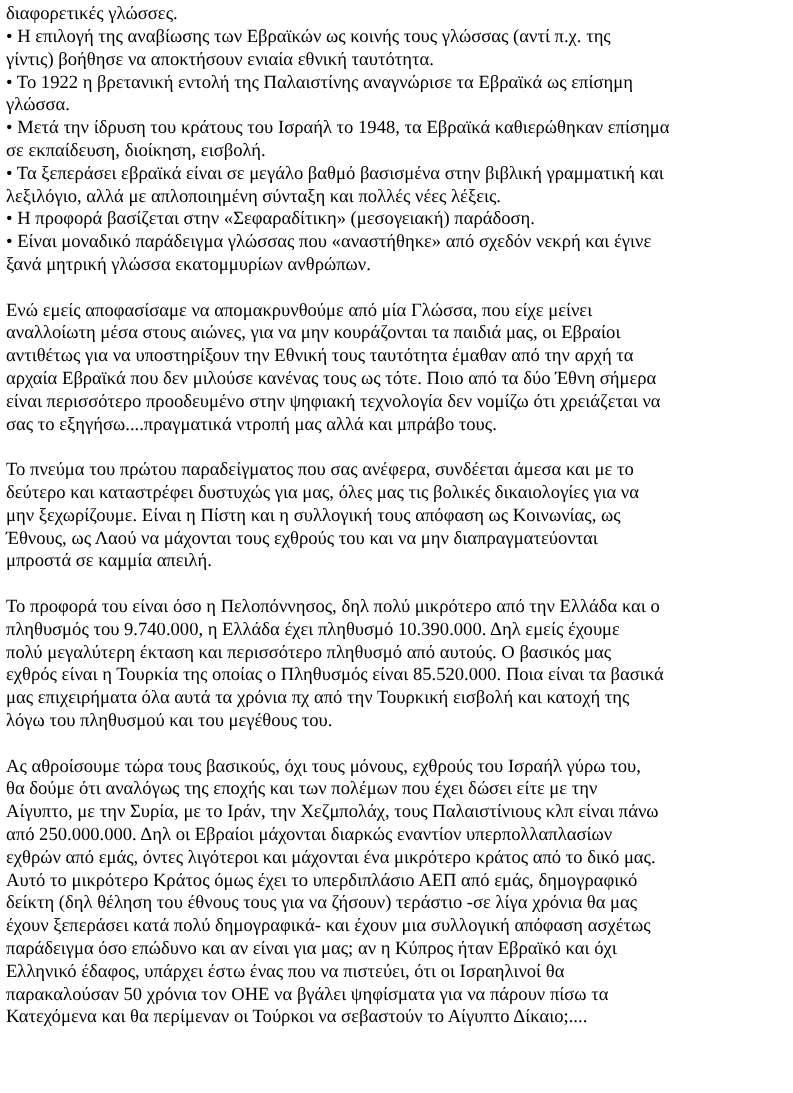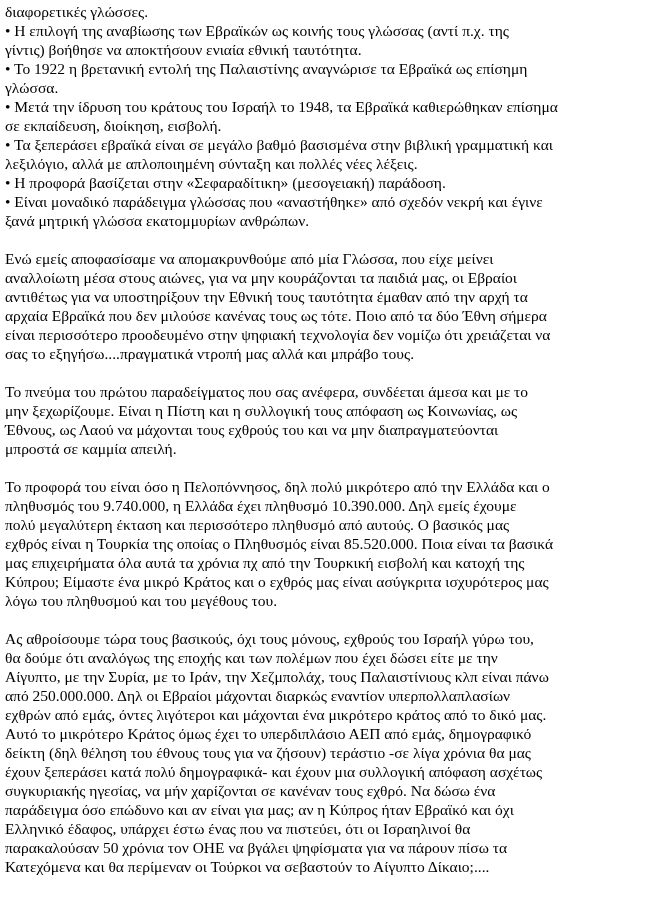--- a/index.html
+++ b/index.html
@@ -58,42 +58,41 @@
       <p class="para">
         <span class="line">Ενώ εμείς αποφασίσαμε να απομακρυνθούμε από μία Γλώσσα, που είχε μείνει</span>
         <span class="line">αναλλοίωτη μέσα στους αιώνες, για να μην κουράζονται τα παιδιά μας, οι Εβραίοι</span>
         <span class="line">αντιθέτως για να υποστηρίξουν την Εθνική τους ταυτότητα έμαθαν από την αρχή τα</span>
         <span class="line">αρχαία Εβραϊκά που δεν μιλούσε κανένας τους ως τότε. Ποιο από τα δύο Έθνη σήμερα</span>
         <span class="line">είναι περισσότερο προοδευμένο στην ψηφιακή τεχνολογία δεν νομίζω ότι χρειάζεται να</span>
         <span class="line">σας το εξηγήσω....πραγματικά ντροπή μας αλλά και μπράβο τους.</span>
       </p>
       <p class="para">
         <span class="line">Το πνεύμα του πρώτου παραδείγματος που σας ανέφερα, συνδέεται άμεσα και με το</span>
+        <span class="line">δεύτερο και καταστρέφει δυστυχώς για μας, όλες μας τις βολικές δικαιολογίες για να</span>
         <span class="line">μην ξεχωρίζουμε. Είναι η Πίστη και η συλλογική τους απόφαση ως Κοινωνίας, ως</span>
         <span class="line">Έθνους, ως Λαού να μάχονται τους εχθρούς του και να μην διαπραγματεύονται</span>
         <span class="line">μπροστά σε καμμία απειλή.</span>
       </p>
       <p class="para">
         <span class="line">Το προφορά του είναι όσο η Πελοπόννησος, δηλ πολύ μικρότερο από την Ελλάδα και ο</span>
         <span class="line">πληθυσμός του 9.740.000, η Ελλάδα έχει πληθυσμό 10.390.000. Δηλ εμείς έχουμε</span>
         <span class="line">πολύ μεγαλύτερη έκταση και περισσότερο πληθυσμό από αυτούς. Ο βασικός μας</span>
         <span class="line">εχθρός είναι η Τουρκία της οποίας ο Πληθυσμός είναι 85.520.000. Ποια είναι τα βασικά</span>
         <span class="line">μας επιχειρήματα όλα αυτά τα χρόνια πχ από την Τουρκική εισβολή και κατοχή της</span>
-        <span class="line">Κύπρου; Είμαστε ένα μικρό Κράτος και ο εχθρός μας είναι ασύγκριτα ισχυρότερος μας</span>
         <span class="line">λόγω του πληθυσμού και του μεγέθους του.</span>
       </p>
       <p class="para">
         <span class="line">Ας αθροίσουμε τώρα τους βασικούς, όχι τους μόνους, εχθρούς του Ισραήλ γύρω του,</span>
         <span class="line">θα δούμε ότι αναλόγως της εποχής και των πολέμων που έχει δώσει είτε με την</span>
         <span class="line">Αίγυπτο, με την Συρία, με το Ιράν, την Χεζμπολάχ, τους Παλαιστίνιους κλπ είναι πάνω</span>
         <span class="line">από 250.000.000. Δηλ οι Εβραίοι μάχονται διαρκώς εναντίον υπερπολλαπλασίων</span>
         <span class="line">εχθρών από εμάς, όντες λιγότεροι και μάχονται ένα μικρότερο κράτος από το δικό μας.</span>
         <span class="line">Αυτό το μικρότερο Κράτος όμως έχει το υπερδιπλάσιο ΑΕΠ από εμάς, δημογραφικό</span>
         <span class="line">δείκτη (δηλ θέληση του έθνους τους για να ζήσουν) τεράστιο -σε λίγα χρόνια θα μας</span>
         <span class="line">έχουν ξεπεράσει κατά πολύ δημογραφικά- και έχουν μια συλλογική απόφαση ασχέτως</span>
-        <span class="line">συγκυριακής ηγεσίας, να μήν χαρίζονται σε κανέναν τους εχθρό. Να δώσω ένα</span>
         <span class="line">παράδειγμα όσο επώδυνο και αν είναι για μας; αν η Κύπρος ήταν Εβραϊκό και όχι</span>
         <span class="line">Ελληνικό έδαφος, υπάρχει έστω ένας που να πιστεύει, ότι οι Ισραηλινοί θα</span>
         <span class="line">παρακαλούσαν 50 χρόνια τον ΟΗΕ να βγάλει ψηφίσματα για να πάρουν πίσω τα</span>
         <span class="line">Κατεχόμενα και θα περίμεναν οι Τούρκοι να σεβαστούν το Αίγυπτο Δίκαιο;....</span>
       </p>
     </div>
 </div>
 
 </body></html>

